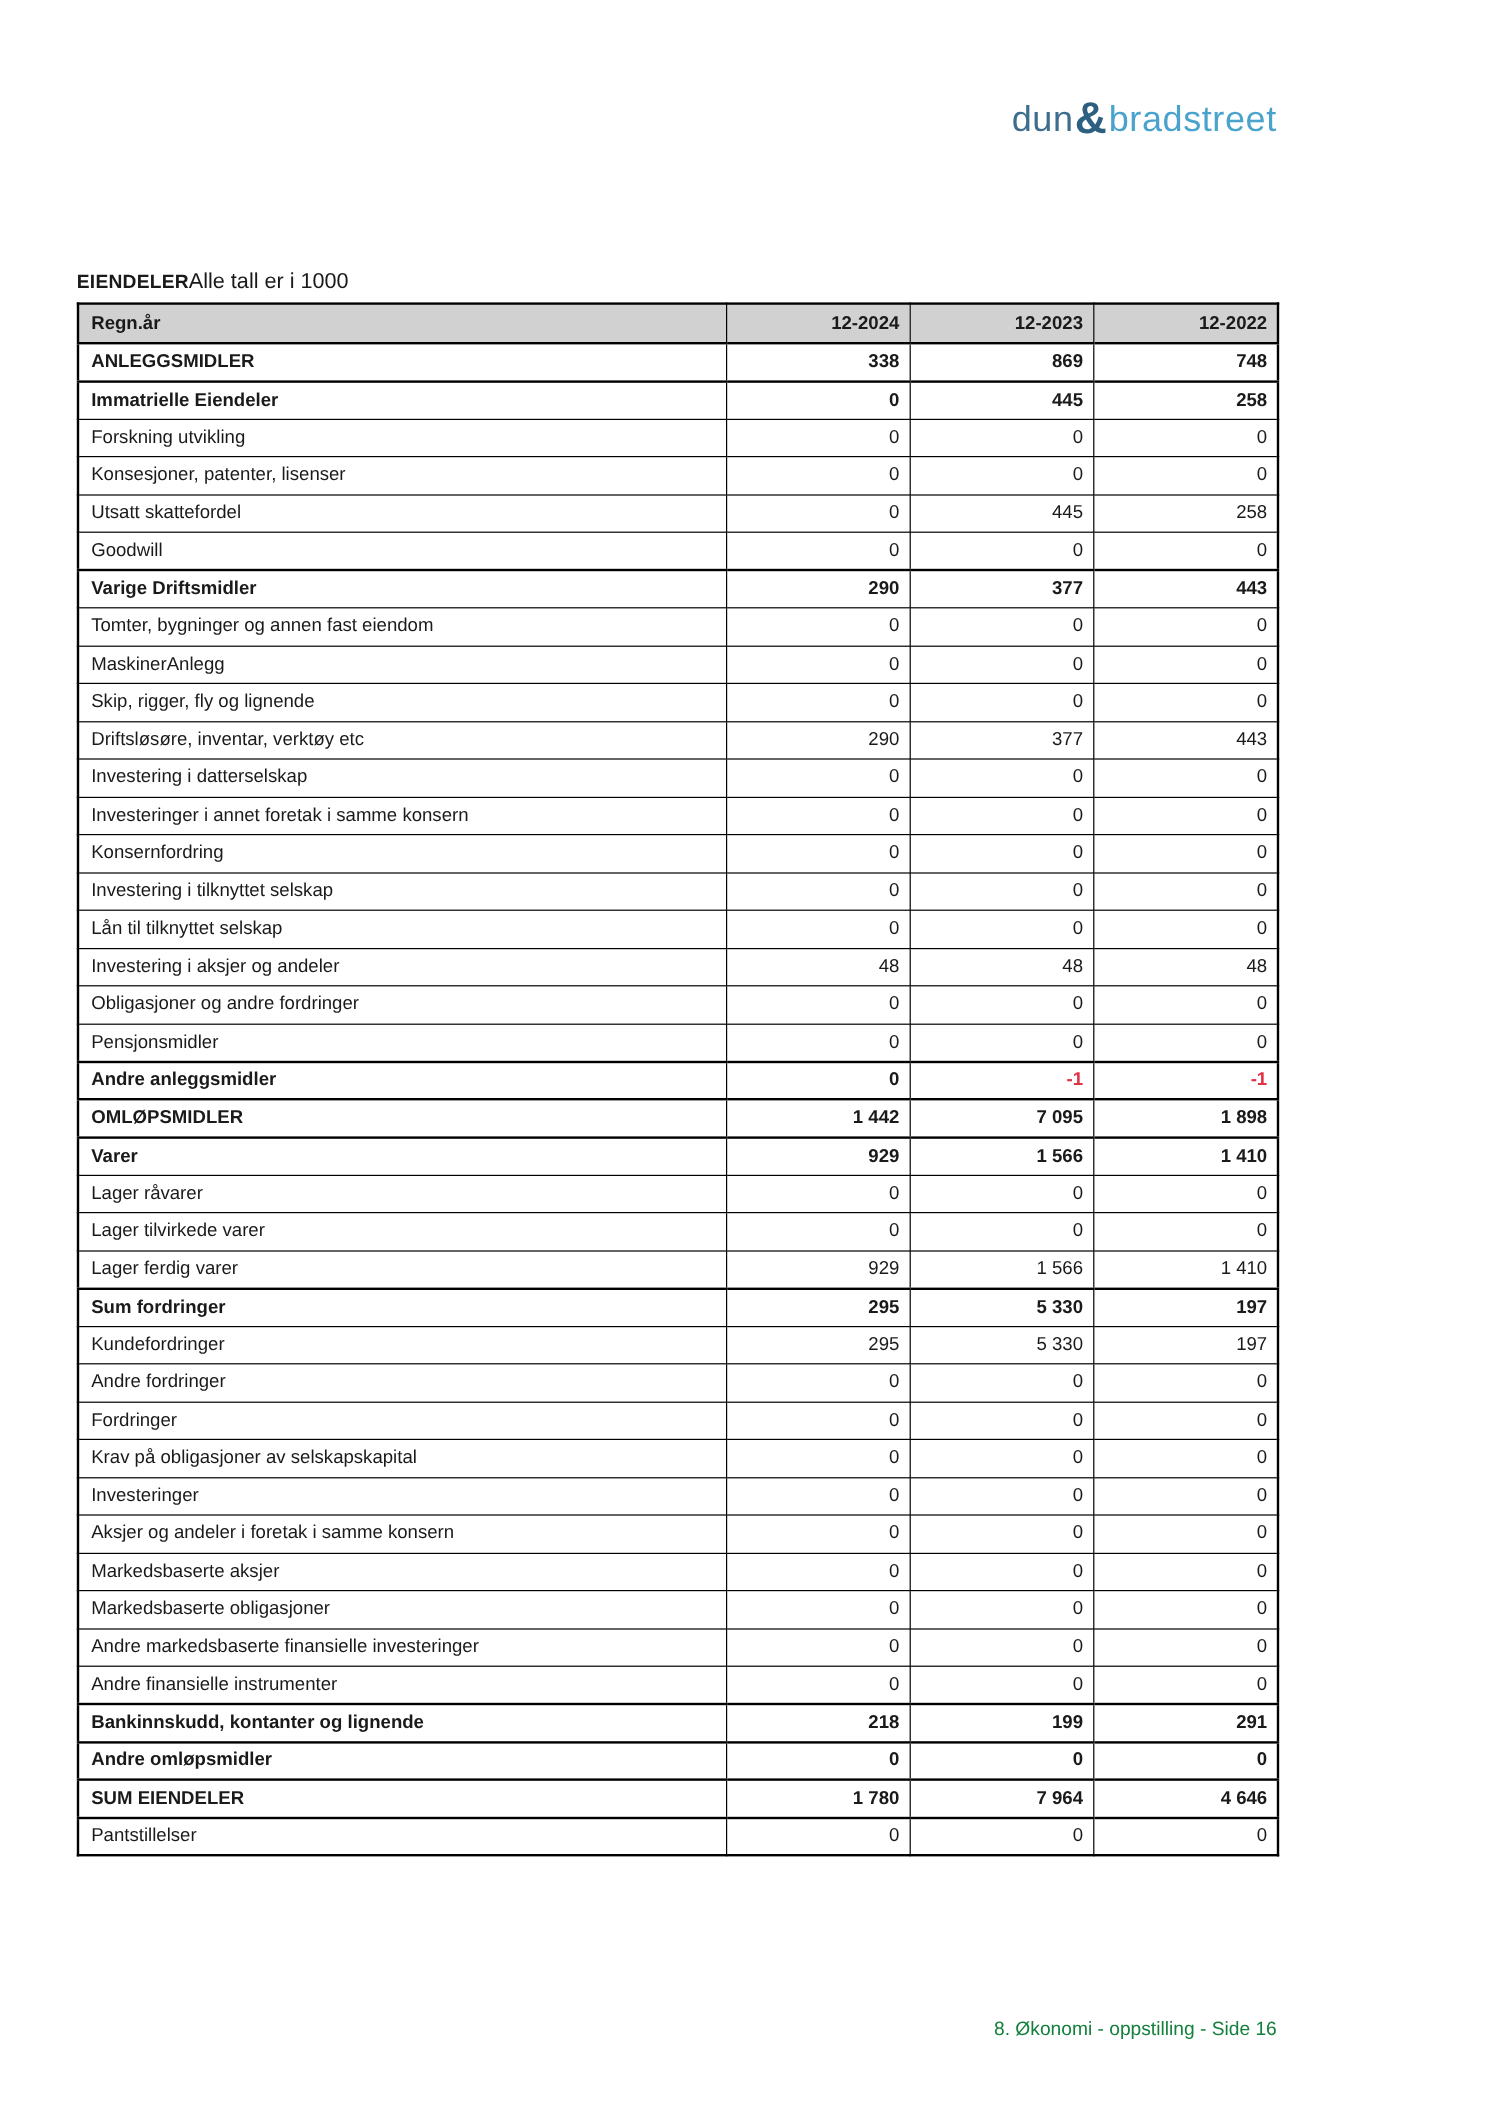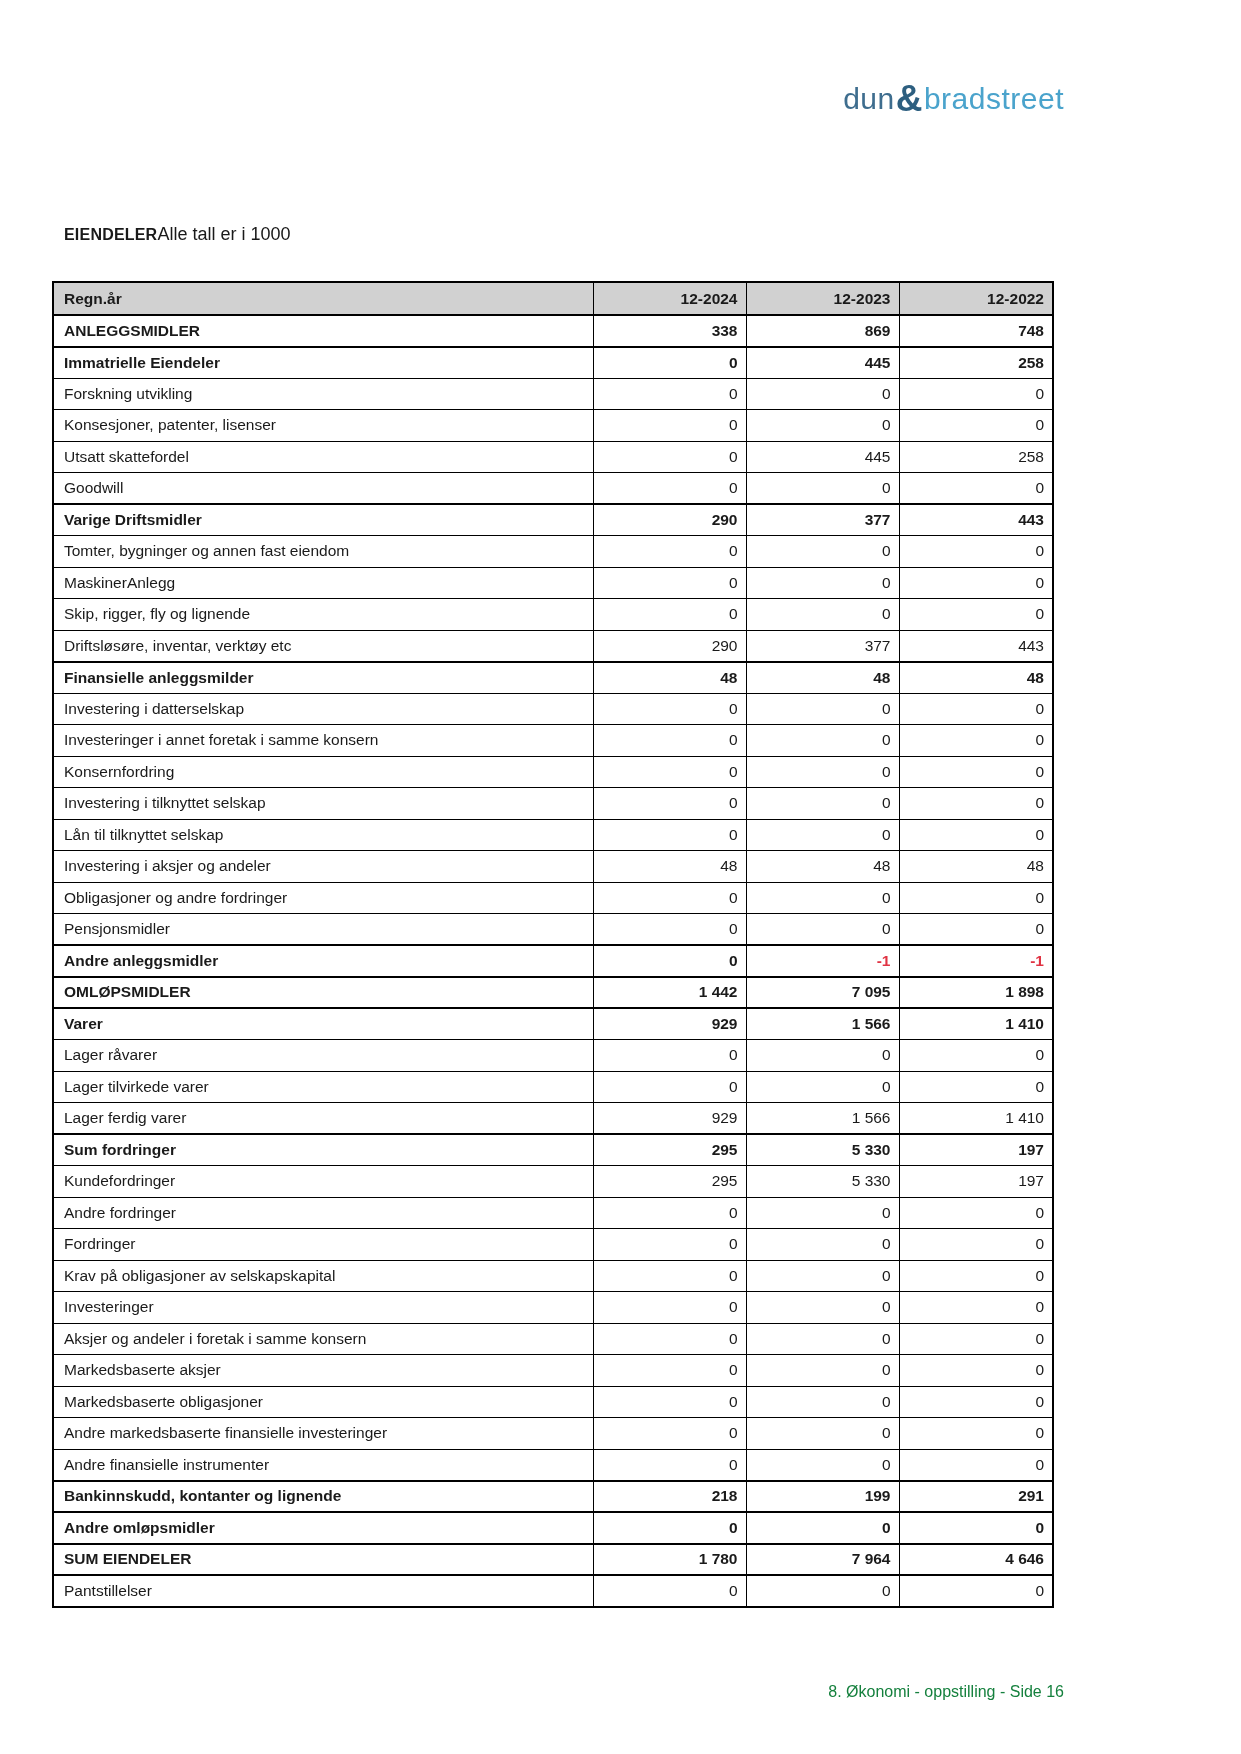--- a/index.html
+++ b/index.html
@@ -57,24 +57,23 @@
     font-weight:bold;
     letter-spacing:0.2px;
   }
   .doc-note{
     font-size:18px;
   }
 
   
   .table-wrap{
     position:absolute;
-    left:52px;
+    left:64px;
     top:252px;
     width:1000px;
-    margin-top:29px;
   }
   table.report{
     width:1000px;
     border-collapse:collapse;
     table-layout:fixed;
     border:2px solid #000;
   }
   table.report th,
   table.report td{
     border:1px solid #000;
@@ -206,26 +205,20 @@
     <td>0</td>
     <td>0</td>
     <td>0</td>
   </tr>
           <tr>
     <td class="label">Driftsløsøre, inventar, verktøy etc</td>
     <td>290</td>
     <td>377</td>
     <td>443</td>
   </tr>
-          <tr class="section">
-    <td class="label">Finansielle anleggsmilder</td>
-    <td>48</td>
-    <td>48</td>
-    <td>48</td>
-  </tr>
           <tr>
     <td class="label">Investering i datterselskap</td>
     <td>0</td>
     <td>0</td>
     <td>0</td>
   </tr>
           <tr>
     <td class="label">Investeringer i annet foretak i samme konsern</td>
     <td>0</td>
     <td>0</td>

